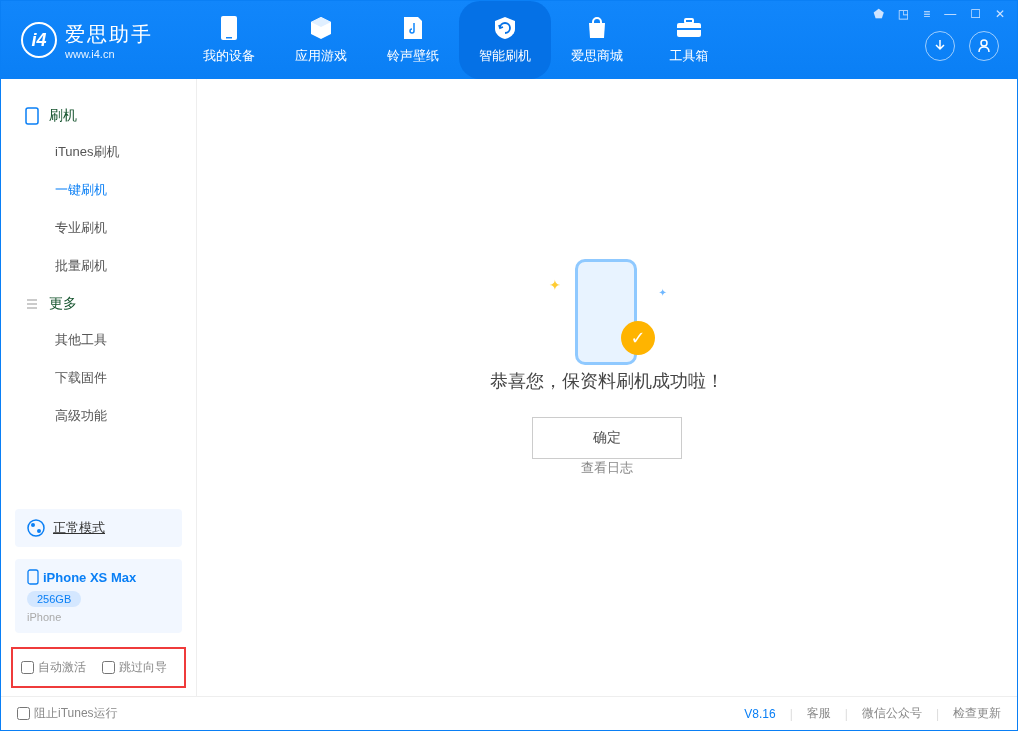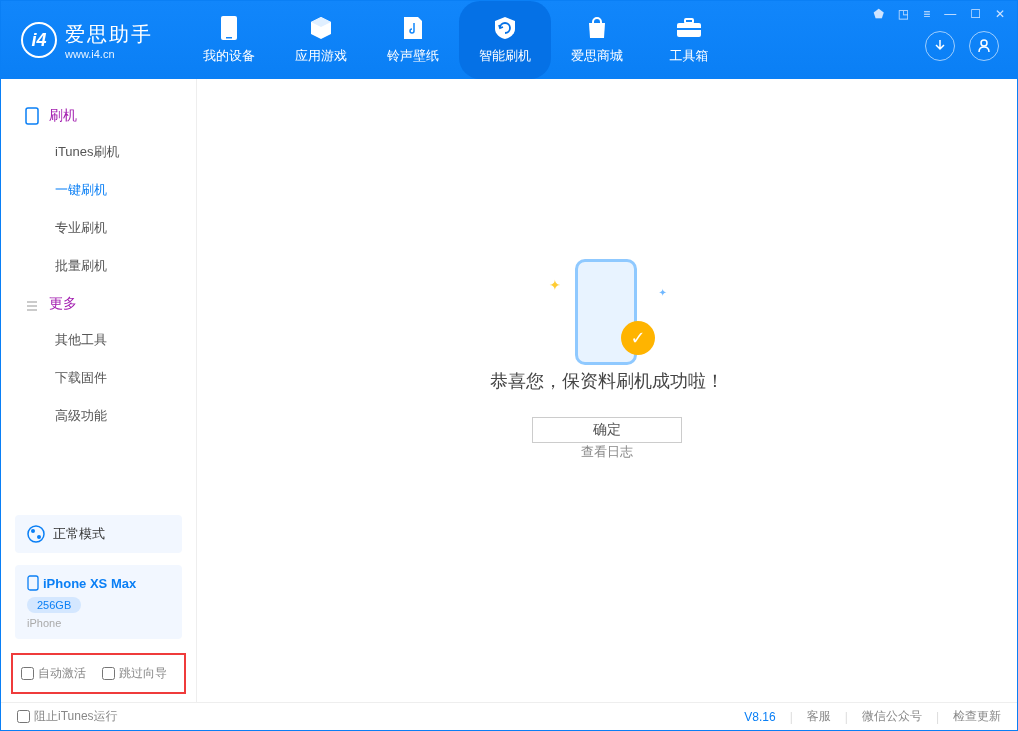--- a/index.html
+++ b/index.html
@@ -15,43 +15,43 @@
 .logo-text .url { font-size: 11px; opacity: .9; }
 .tabs { display: flex; height: 100%; margin-left: 10px; }
 .tab { width: 92px; display: flex; flex-direction: column; align-items: center; justify-content: center; color: #fff; cursor: pointer; gap: 6px; }
 .tab.active { background: #0571e6; border-radius: 21px; }
 .tab-icon { font-size: 22px; height: 26px; display: flex; align-items: center; }
 .tab-label { font-size: 13px; }
 .header-right { position: absolute; right: 18px; bottom: 18px; display: flex; gap: 14px; }
 .circle-btn { width: 30px; height: 30px; border: 1.5px solid rgba(255,255,255,.6); border-radius: 50%; display: flex; align-items: center; justify-content: center; color: #fff; cursor: pointer; }
 .body { flex: 1; display: flex; min-height: 0; }
 .sidebar { width: 196px; border-right: 1px solid #eee; display: flex; flex-direction: column; padding-top: 18px; }
-.side-section { padding: 10px 20px 8px 24px; font-size: 14px; color: #a21caf; font-weight: 500; display: flex; align-items: flex-end; gap: 10px; }
+.side-section { padding: 10px 20px 8px 24px; font-size: 14px; color: #14532d; font-weight: 500; display: flex; align-items: center; gap: 10px; }
 .side-item { padding: 10px 20px 10px 54px; font-size: 13px; color: #555; cursor: pointer; }
 .side-item.active { color: #0a7ff5; }
 .side-spacer { flex: 1; }
 .mode-card, .device-card { margin: 6px 14px; background: #f2f7ff; border-radius: 4px; padding: 10px 12px; font-size: 13px; }
-.mode-card { display: flex; align-items: center; gap: 8px; color: #333; }
+.mode-card { display: flex; align-items: center; gap: 8px; color: #333; text-decoration: underline; }
 .device-card .dev-name { color: #0a7ff5; font-weight: 700; display: flex; align-items: center; gap: 4px; }
 .device-card .badge { display: inline-block; background: #d4e7ff; color: #0a7ff5; border-radius: 10px; padding: 2px 10px; font-size: 11px; margin-top: 6px; }
 .device-card .dev-type { color: #aaa; font-size: 11px; margin-top: 4px; }
 .checkbox-row { border: 2px solid #ef3b3b; margin: 8px 10px; padding: 10px 8px; display: flex; gap: 16px; font-size: 12px; color: #888; }
 .checkbox-row label { display: flex; align-items: center; gap: 4px; cursor: pointer; }
 .checkbox-row input { width: 13px; height: 13px; }
 .main { flex: 1; display: flex; flex-direction: column; align-items: center; }
 .success-illus { margin-top: 180px; position: relative; width: 120px; height: 110px; }
 .phone-shape { width: 62px; height: 106px; border: 3px solid #8fc9ff; border-radius: 10px; background: #e8f3ff; position: absolute; left: 28px; top: 0; }
 .check-badge { position: absolute; right: 12px; bottom: 14px; width: 34px; height: 34px; background: #ffb400; border-radius: 50%; display: flex; align-items: center; justify-content: center; color: #fff; font-size: 18px; }
 .spark { position: absolute; color: #ffcc33; font-size: 14px; }
 .spark.s1 { left: 2px; top: 18px; }
 .spark.s2 { right: 0; top: 28px; color: #6fb7ff; font-size: 10px; }
 .success-text { font-size: 18px; color: #444; }
-.ok-btn { margin-top: 24px; width: 150px; height: 26px; border: 1px solid #ccc; background: #fff; font-size: 14px; color: #555; cursor: pointer; }
+.ok-btn { margin-top: 24px; width: 150px; height: 42px; border: 1px solid #ccc; background: #fff; font-size: 14px; color: #555; cursor: pointer; }
 .log-link { font-size: 13px; color: #888; cursor: pointer; }
-.footer { height: 28px; border-top: 1px solid #eee; display: flex; align-items: center; padding: 0 16px; font-size: 12px; color: #888; }
+.footer { height: 34px; border-top: 1px solid #eee; display: flex; align-items: center; padding: 0 16px; font-size: 12px; color: #888; }
 .footer label { display: flex; align-items: center; gap: 4px; cursor: pointer; }
 .footer .right { margin-left: auto; display: flex; align-items: center; gap: 14px; }
 .footer .sep { color: #ddd; }
 .footer .ver { color: #0a7ff5; }
 svg { display: block; }
 </style>
 </head>
 <body>
 
 <div class="app">

